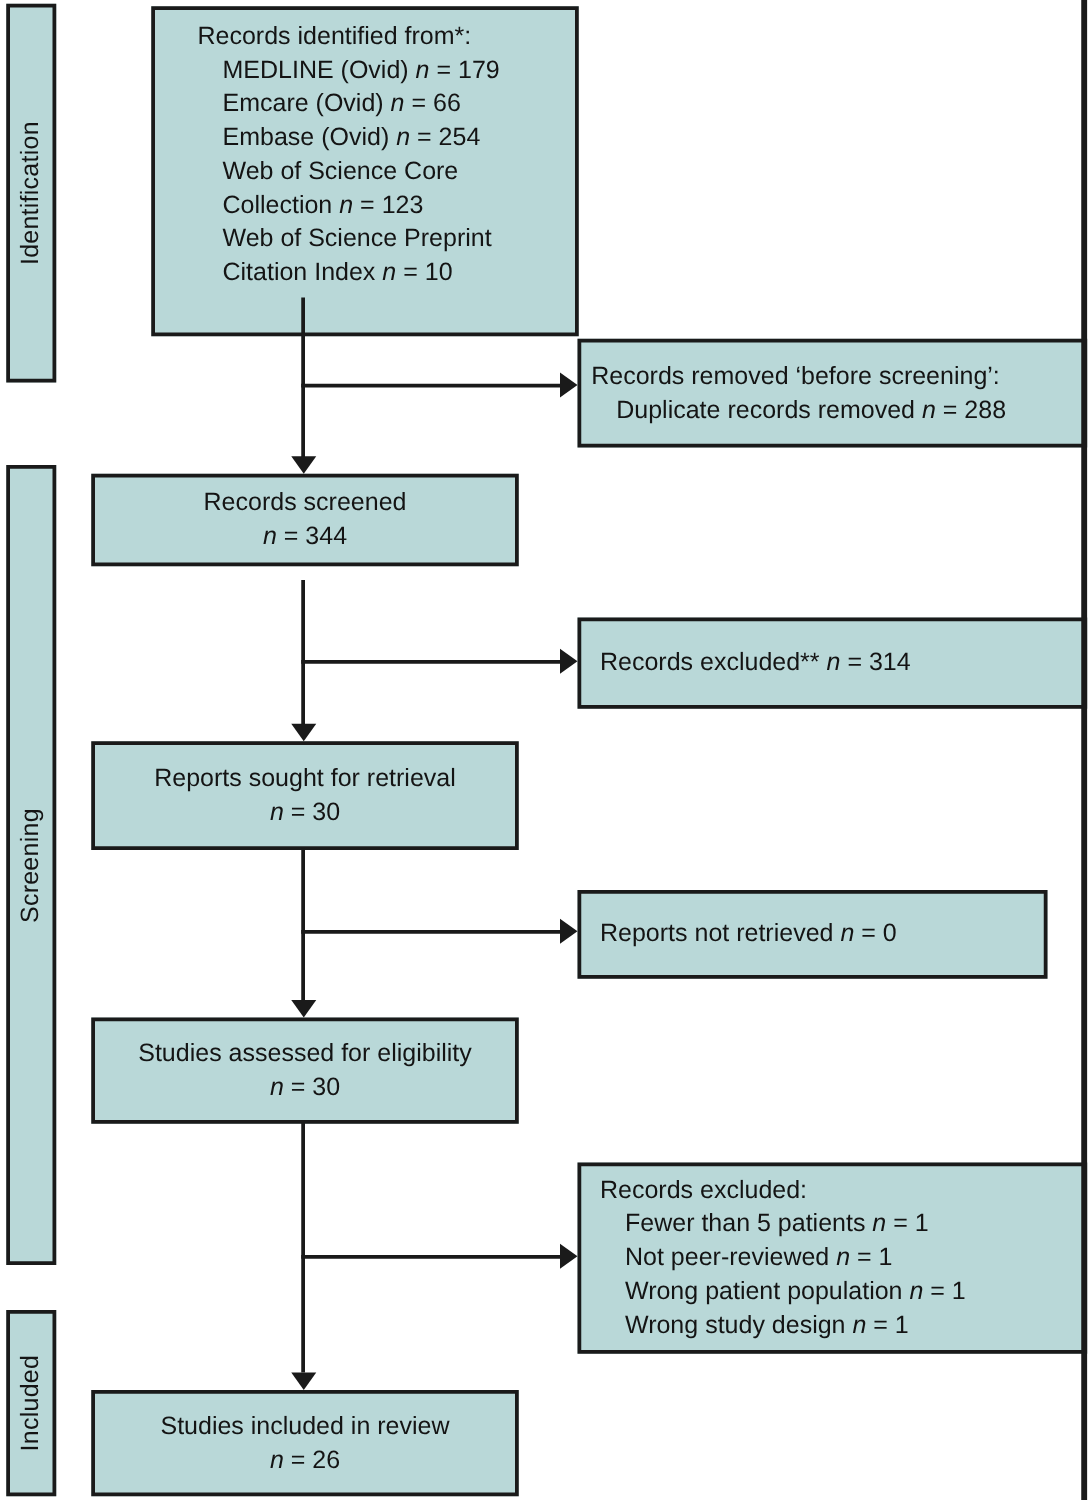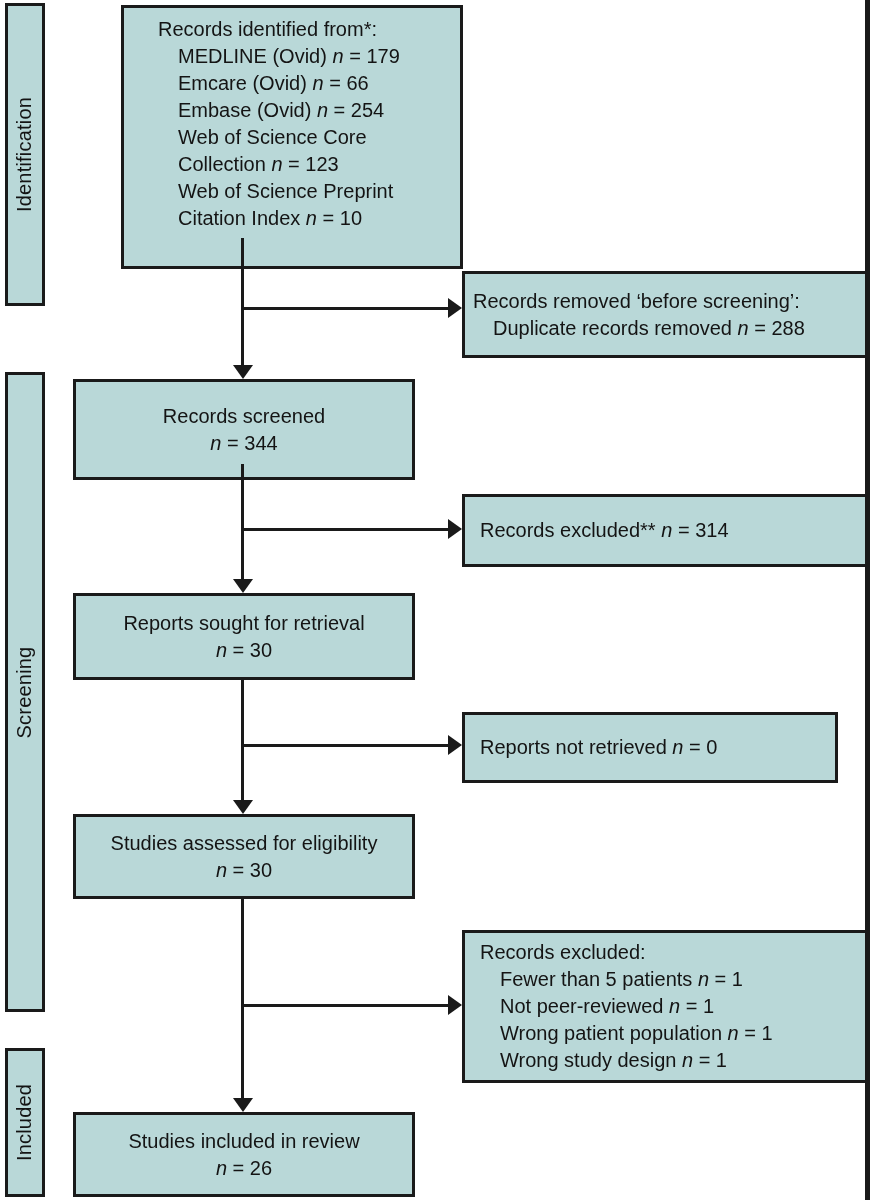--- a/index.html
+++ b/index.html
@@ -87,21 +87,21 @@
       <div class="line">Records identified from*:</div>
       <div class="line indent">MEDLINE (Ovid) <i>n</i> = 179</div>
       <div class="line indent">Emcare (Ovid) <i>n</i> = 66</div>
       <div class="line indent">Embase (Ovid) <i>n</i> = 254</div>
       <div class="line indent">Web of Science Core</div>
       <div class="line indent">Collection <i>n</i> = 123</div>
       <div class="line indent">Web of Science Preprint</div>
       <div class="line indent">Citation Index <i>n</i> = 10</div>
     </div>
 
-  <div class="box center" style="left:73px; top:379px; width:342px; height:101px;">
+  <div class="box center" style="left:73px; top:379px; width:342px; height:74px;">
       <div class="line">Records screened</div>
       <div class="line"><i>n</i> = 344</div>
     </div>
 
   <div class="box center" style="left:73px; top:593px; width:342px; height:87px;">
       <div class="line">Reports sought for retrieval</div>
       <div class="line"><i>n</i> = 30</div>
     </div>
 
   <div class="box center" style="left:73px; top:814px; width:342px; height:85px;">

